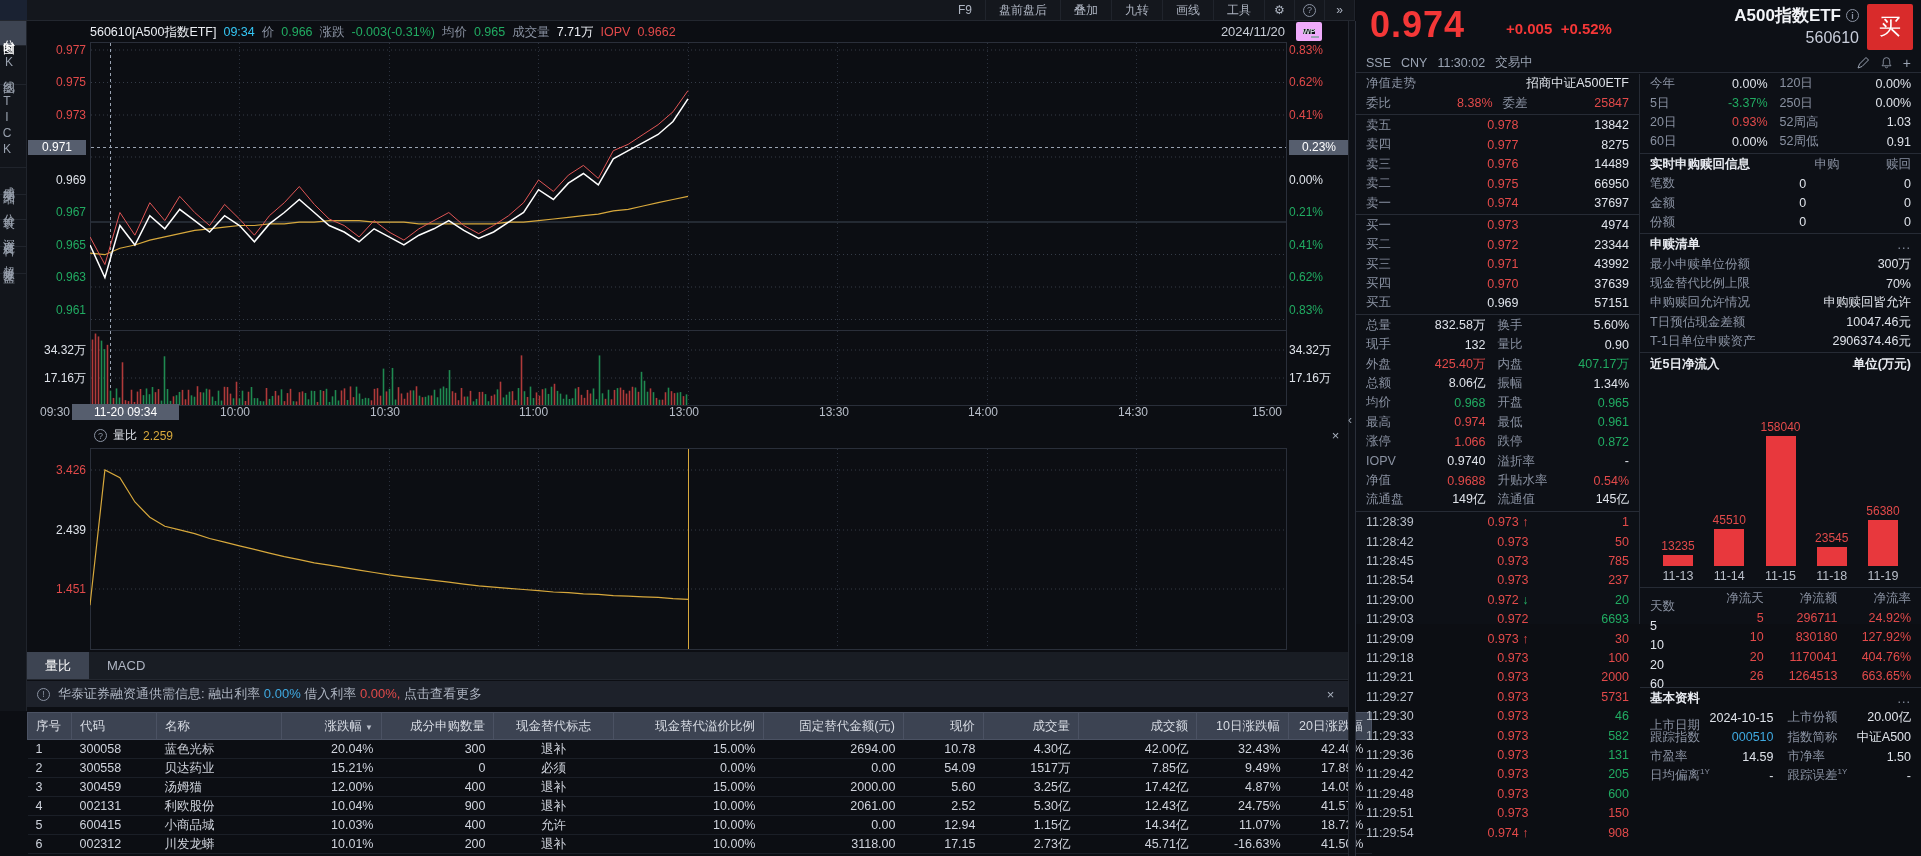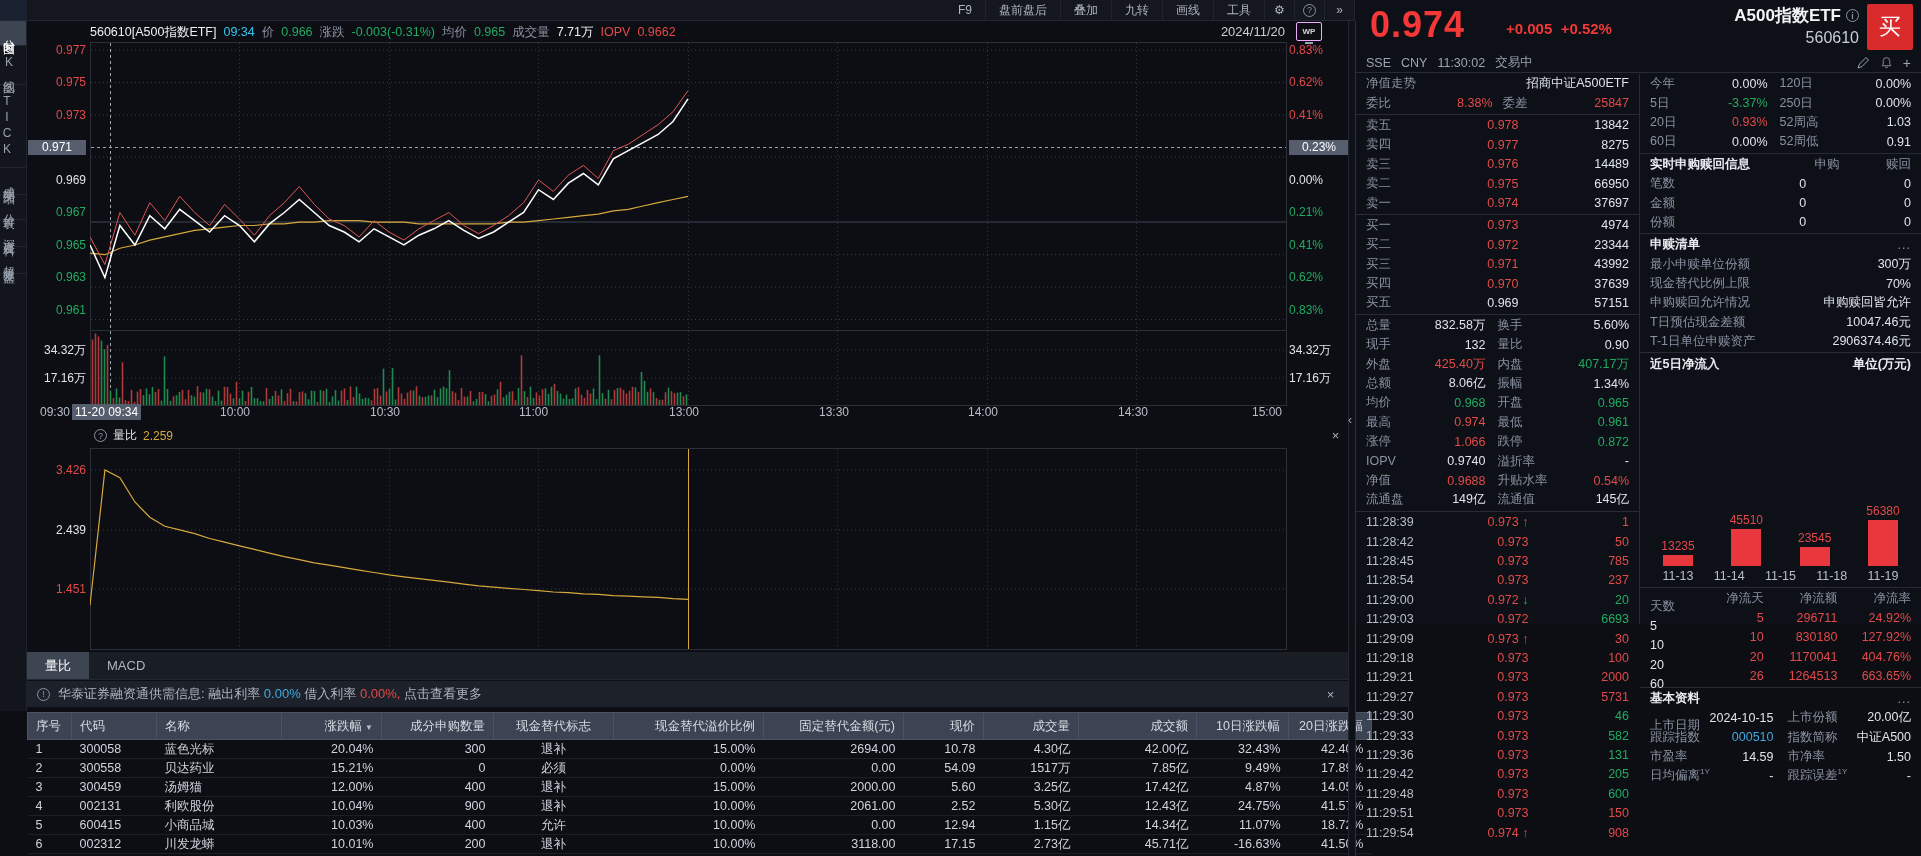--- a/index.html
+++ b/index.html
@@ -22,36 +22,36 @@
   .circle { display:inline-flex; width:13px; height:13px; border:1px solid #8a92a2; border-radius:50%; align-items:center; justify-content:center; font-size:9px; color:#8a92a2; }
 
   
   #lefttabs { position:absolute; left:0; top:21px; width:27px; height:690px; background:#12151b; border-right:1px solid #20242c; }
   .vtab { writing-mode:vertical-lr; text-orientation:upright; letter-spacing:2px; color:#98a0ad; padding:9px 0; width:100%; text-align:center; border-bottom:1px solid #20242c; font-size:12px; }
   .vtab.active { background:#3d4452; color:#ffffff; }
 
   
   #chart-header { position:absolute; left:90px; top:22px; height:20px; display:flex; align-items:center; gap:7px; font-size:12.5px; white-space:nowrap; }
   #chart-date { position:absolute; top:24px; left:1100px; width:185px; text-align:right; color:#c8cdd6; font-size:13px; }
-  #wp-icon { position:absolute; left:1296px; top:22px; width:26px; height:19px; border:1px solid #f0abfc; border-radius:2px; color:#cfd4dc; font-size:8px; font-weight:bold; display:flex; align-items:center; justify-content:center; }
+  #wp-icon { position:absolute; left:1296px; top:22px; width:26px; height:19px; border:7px solid #f0abfc; border-radius:2px; color:#cfd4dc; font-size:8px; font-weight:bold; display:flex; align-items:center; justify-content:center; }
   #wp-icon:after { content:""; position:absolute; bottom:-4px; left:8px; width:8px; height:2px; background:#9aa3b2; }
 
   
   .ylab { position:absolute; height:15px; line-height:15px; font-size:12px; }
   .ylab.left { left:28px; width:58px; text-align:right; }
   .ylab.right { left:1289px; width:60px; text-align:left; }
   .ylab.box { background:#565e6e; color:#ffffff; text-align:center; padding:0 2px; }
 
   
   #mainchart { position:absolute; left:90px; top:42px; }
 
   
   #timeaxis { position:absolute; left:0px; top:404px; width:1348px; height:18px; font-size:12px; color:#b9bfca; }
   #timeaxis .t { position:absolute; top:1px; }
-  #xhair-box { position:absolute; left:72px; top:0px; background:#565e6e; color:#fff; padding:1px 3px; font-size:12px; }
+  #xhair-box { position:absolute; left:72px; top:0px; background:#565e6e; color:#fff; padding:1px 22px; font-size:12px; }
 
   
   #sub-legend { position:absolute; left:94px; top:427px; display:flex; align-items:center; gap:6px; font-size:12px; }
   .closex { position:absolute; width:15px; height:15px; color:#aab2bf; font-size:13px; line-height:15px; text-align:center; cursor:default; }
 
   
   #subtabs { position:absolute; left:27px; top:652px; width:1321px; height:28px; background:#191d24; border-bottom:1px solid #23272f; display:flex; align-items:stretch; }
   .subtab { padding:0 18px; display:flex; align-items:center; color:#aeb5c2; font-size:13px; }
   .subtab.active { background:#3d4452; color:#ffffff; }
 
@@ -897,20 +897,24 @@
           <div id="netflow">
             <div class="nf">
               <div class="val">13235</div>
               <div class="bar" style="height: 11px;"></div>
             </div>
             <div class="nf">
               <div class="val">45510</div>
               <div class="bar" style="height: 37px;"></div>
             </div>
             <div class="nf">
+              <div class="val">158040</div>
+              <div class="bar" style="height: 130px;"></div>
+            </div>
+            <div class="nf">
               <div class="val">23545</div>
               <div class="bar" style="height: 19px;"></div>
             </div>
             <div class="nf">
               <div class="val">56380</div>
               <div class="bar" style="height: 46px;"></div>
             </div>
           </div>
           <div id="nf-dates">
             <div>11-13</div>

